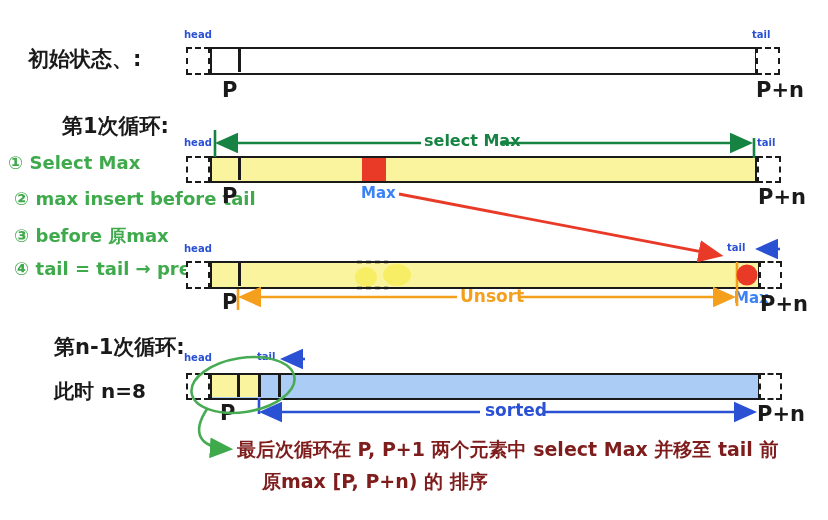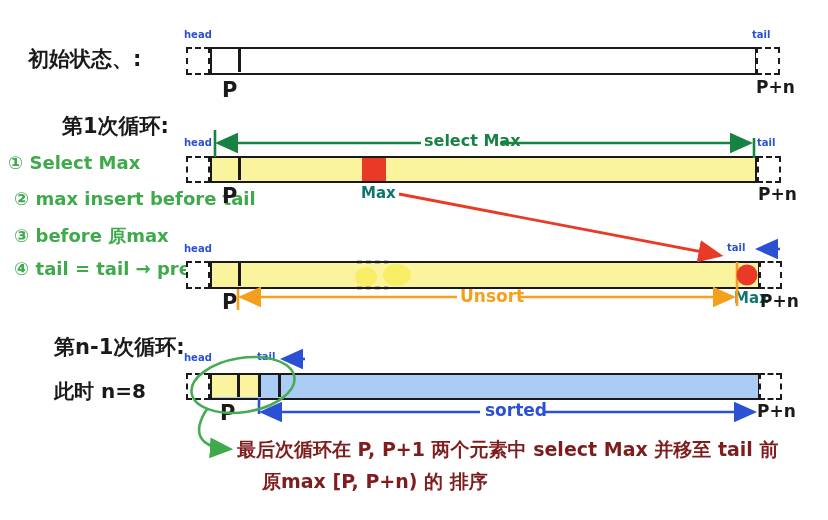--- a/index.html
+++ b/index.html
@@ -4,33 +4,33 @@
 <style>
   html,body{margin:0;padding:0;background:#ffffff;}
   #canvas{
     position:relative;width:828px;height:520px;background:#ffffff;overflow:hidden;
     font-family:"DejaVu Sans",sans-serif;color:#1a1a1a;
   }
   .lbl{position:absolute;white-space:nowrap;font-weight:600;line-height:1.05;}
   .blue{color:#2a50d4;}
   .greenD{color:#168342;}
   .greenL{color:#7f1d1d;}
-  .red{color:#0f766e;}
+  .red{color:#3b82f6;}
   .orange{color:#f5a01d;}
   .ink{color:#1a1a1a;}
   .bar{position:absolute;border:2.5px solid #1a1a1a;background:#ffffff;box-sizing:border-box;}
   .dashbox{position:absolute;border:2.5px dashed #1a1a1a;background:#ffffff;box-sizing:border-box;}
   .vline{position:absolute;background:#1a1a1a;width:2.5px;}
   .cellred{position:absolute;background:#e93a28;}
   svg.overlay{position:absolute;left:0;top:0;pointer-events:none;}
   .hdr{font-size:21px;font-weight:700;}
   .step{position:absolute;font-size:18px;font-weight:600;color:#3faa4c;white-space:nowrap;}
   .ptr{font-size:10px;font-weight:700;}
   .pLbl{font-size:21px;font-weight:700;}
-  .pnLbl{font-size:17px;font-weight:700;}
+  .pnLbl{font-size:21px;font-weight:700;}
 </style>
 </head>
 <body>
 
 <div id="canvas">
 
   <div class="lbl hdr ink" style="left:28px;top:48px;">初始状态、:</div>
 
   <div class="lbl ptr blue" style="left:184px;top:30px;">head</div>
   <div class="dashbox" style="left:186px;top:47px;width:24px;height:28px;"></div>

